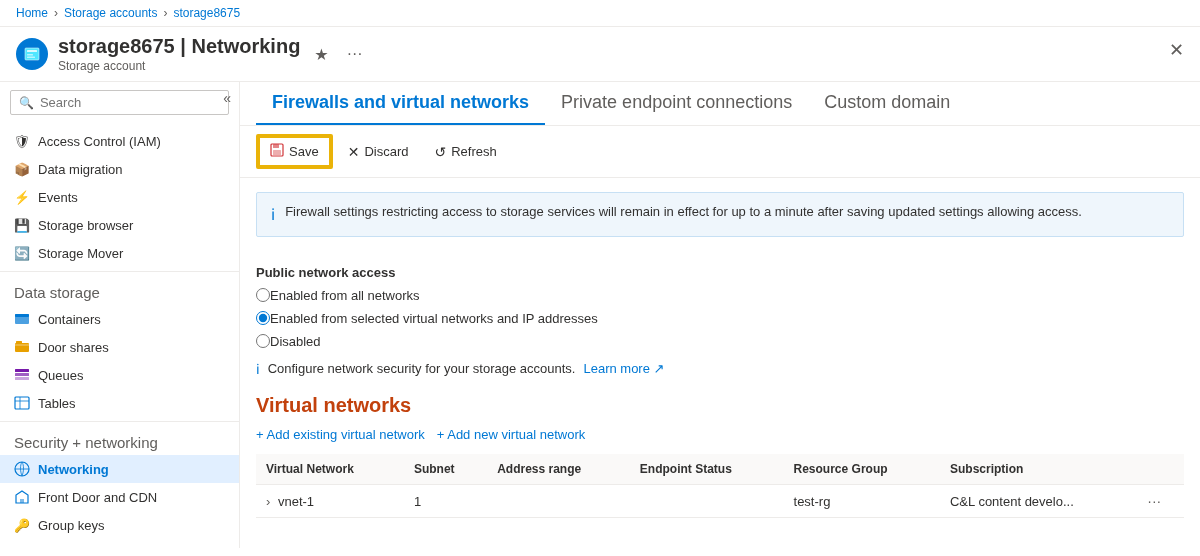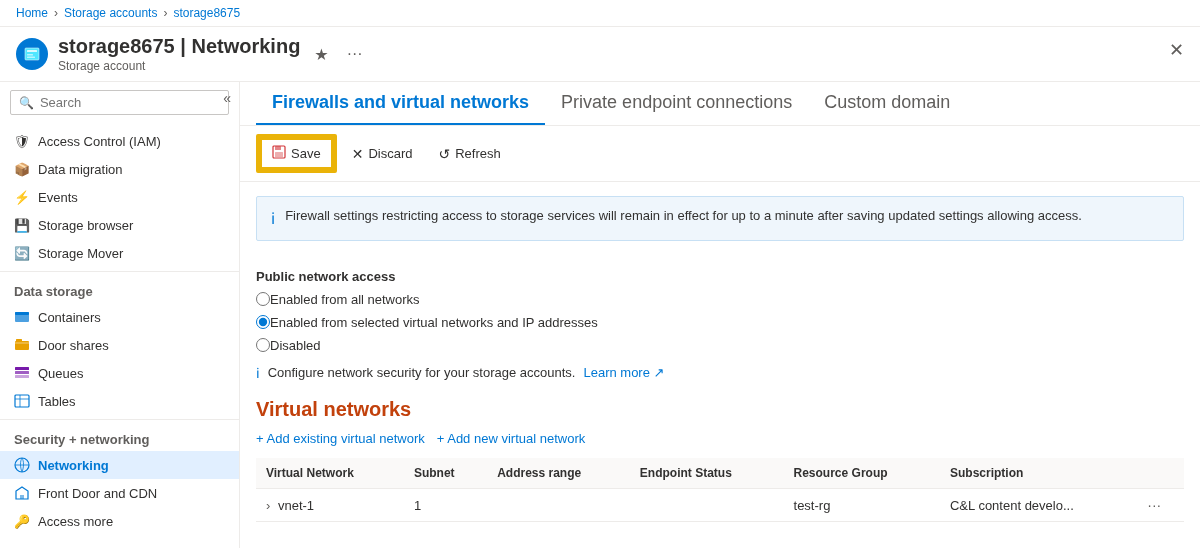--- a/index.html
+++ b/index.html
@@ -26,37 +26,37 @@
     .sidebar { width: 240px; border-right: 1px solid #edebe9; overflow-y: auto; flex-shrink: 0; position: relative; }
     .sidebar-collapse { position: absolute; top: 8px; right: 8px; background: none; border: none; cursor: pointer; color: #605e5c; font-size: 14px; }
     .search-box { margin: 8px 10px; display: flex; align-items: center; border: 1px solid #c8c6c4; border-radius: 2px; padding: 4px 8px; background: #fff; }
     .search-box input { border: none; outline: none; font-size: 13px; flex: 1; color: #323130; }
     .search-box .search-icon { color: #605e5c; margin-right: 6px; font-size: 12px; }
 
     .sidebar-item { display: flex; align-items: center; gap: 8px; padding: 6px 14px; cursor: pointer; color: #323130; font-size: 13px; }
     .sidebar-item.active { background: #e1efff; color: #0078d4; font-weight: 600; }
     .sidebar-icon { width: 16px; height: 16px; flex-shrink: 0; display: flex; align-items: center; justify-content: center; }
 
-    .sidebar-section { padding: 8px 14px 4px; font-size: 13px; font-weight: 700; color: #605e5c; text-transform: none; margin-top: 4px; }
+    .sidebar-section { padding: 8px 14px 4px; font-size: 15px; font-weight: 400; color: #605e5c; text-transform: none; margin-top: 4px; }
 
     
     .sidebar-scroll-area { padding-top: 4px; }
 
     
     .main { flex: 1; overflow-y: auto; padding: 0; }
 
     
     .tabs { display: flex; align-items: center; border-bottom: 1px solid #edebe9; padding: 0 16px; gap: 0; }
     .tab { padding: 10px 16px; cursor: pointer; font-size: 18px; color: #605e5c; border-bottom: 2px solid transparent; white-space: nowrap; }
     .tab.active { color: #0078d4; border-bottom: 2px solid #0078d4; font-weight: 600; }
 
     
     .toolbar { display: flex; align-items: center; gap: 4px; padding: 8px 16px; border-bottom: 1px solid #edebe9; }
     .toolbar-btn { display: flex; align-items: center; gap: 5px; padding: 5px 10px; background: none; border: 1px solid transparent; border-radius: 2px; cursor: pointer; font-size: 13px; color: #323130; }
-    .toolbar-btn.save-btn { border: 6px solid #eab308; background: #fff; justify-content: flex-end; }
+    .toolbar-btn.save-btn { border: 4px solid #eab308; background: #fff; justify-content: flex-end; }
     .toolbar-btn .btn-icon { font-size: 14px; }
 
     
     .info-banner { display: flex; align-items: flex-start; gap: 10px; background: #eff6fc; border: 1px solid #c7e0f4; border-radius: 2px; padding: 10px 14px; margin: 14px 16px; font-size: 13px; color: #323130; line-height: 1.4; }
     .info-icon { color: #0078d4; font-size: 16px; flex-shrink: 0; margin-top: 1px; }
 
     
     .content { padding: 14px 16px; }
     .section-label { font-size: 13px; font-weight: 600; color: #323130; margin-bottom: 8px; }
 
@@ -207,21 +207,21 @@
         <span class="sidebar-icon">
           <svg width="16" height="16" viewBox="0 0 16 16" fill="none">
               <path d="M8 2L14 6v8H2V6L8 2z" stroke="#0078d4" stroke-width="1.2" fill="none"></path>
               <rect x="6" y="10" width="4" height="4" fill="#0078d4" opacity="0.5"></rect>
             </svg>
         </span>
         <span>Front Door and CDN</span>
       </div>
       <div class="sidebar-item">
         <span class="sidebar-icon">🔑</span>
-        <span>Access more</span>
+        <span>Group keys</span>
       </div>
     </div>
   </div>
 
   <div class="main">
 
     <div class="tabs">
       <div class="tab active">
         <span>Firewalls and virtual networks</span>
       </div>

